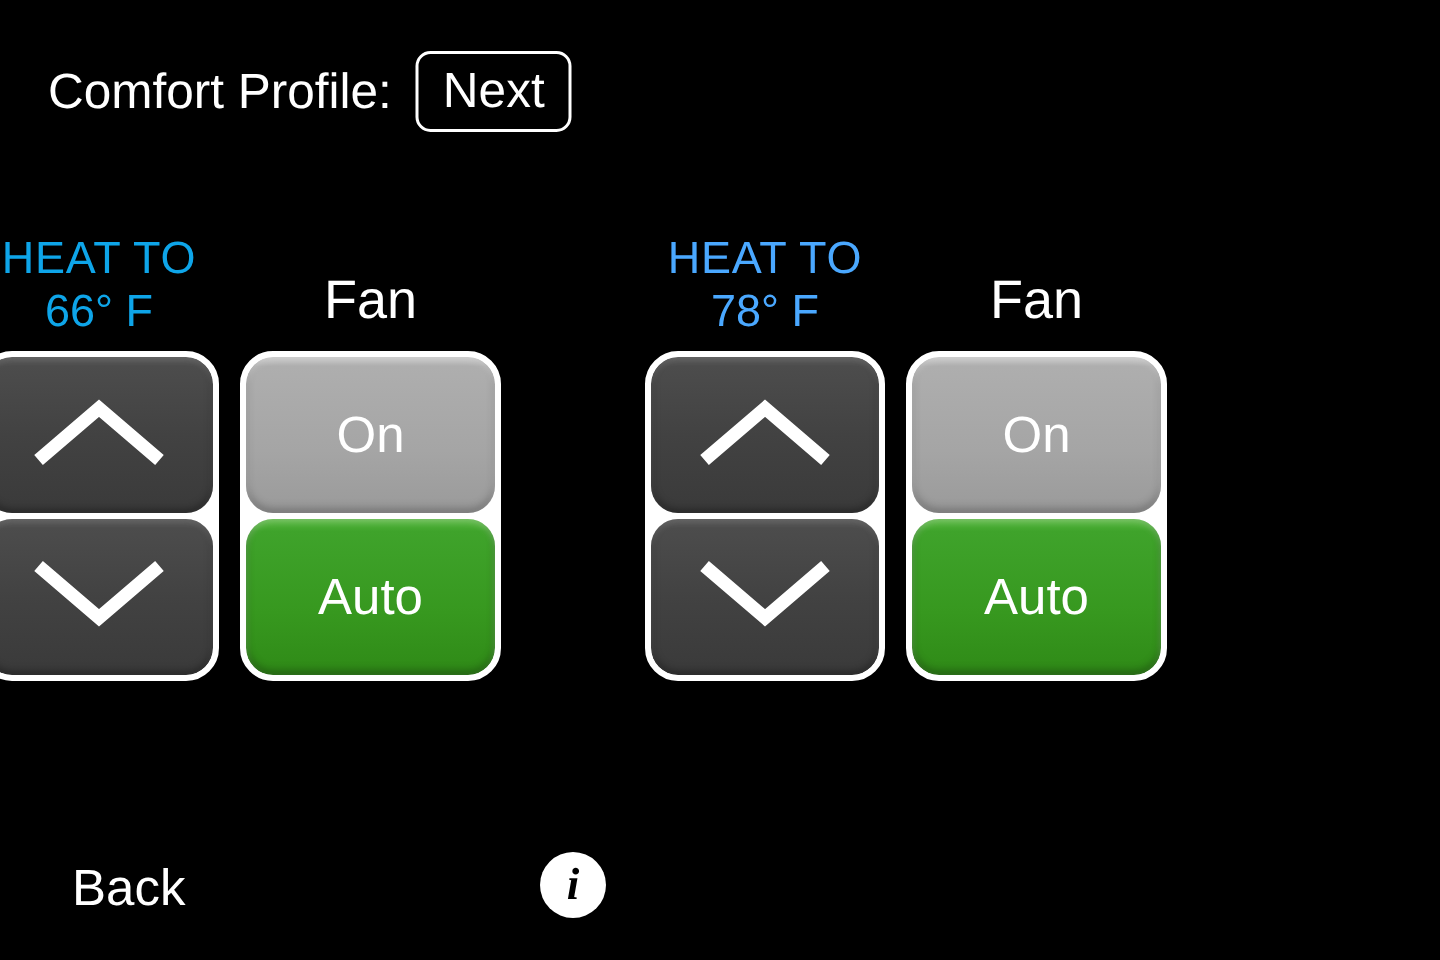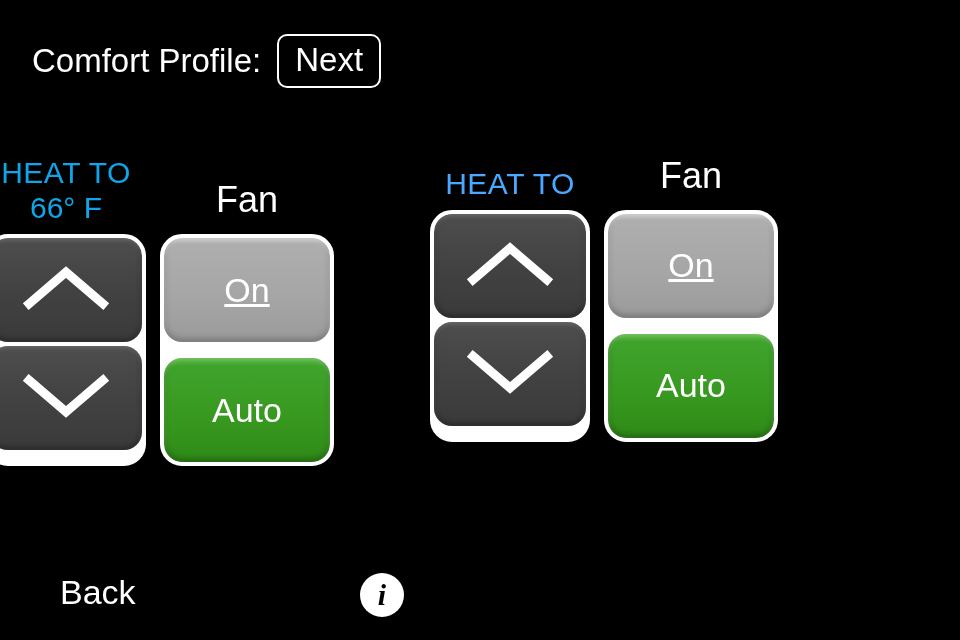--- a/index.html
+++ b/index.html
@@ -127,39 +127,39 @@
     width: 166px;
     height: 104px;
     border-radius: 18px;
     display: flex;
     align-items: center;
     justify-content: center;
     font-size: 34px;
     color: #fff;
     font-weight: 300;
   }
-  .fan-btn:first-child { margin-bottom: 16px; text-decoration: underline; }
+  .fan-btn:first-child { margin-bottom: 4px; }
   .fan-btn.inactive {
     background: linear-gradient(#c5c5c5, #aeaeae 6%, #a5a5a5 60%, #9a9a9a 100%);
     box-shadow: inset 0 2px 4px rgba(255,255,255,0.3), inset 0 -3px 6px rgba(0,0,0,0.25);
   }
   .fan-btn.active {
     background: linear-gradient(#56b83e, #3fa32b 8%, #37981f 60%, #2f8a17 100%);
     box-shadow: inset 0 2px 4px rgba(255,255,255,0.25), inset 0 -3px 6px rgba(0,0,0,0.3);
   }
 
   
   .footer {
     position: absolute;
     left: 0; right: 0;
     bottom: 28px;
     display: flex;
-    align-items: flex-start;
+    align-items: flex-end;
     justify-content: space-between;
-    padding: 0 60px;
+    padding: 0 48px;
     font-size: 34px;
     font-weight: 300;
   }
   .footer .center {
     position: absolute;
     left: 50%;
     transform: translateX(-50%);
   }
   .info-btn {
     width: 44px; height: 44px;
@@ -224,20 +224,21 @@
             <span>Auto</span>
           </div>
         </div>
       </div>
     </div>
 
     <div class="panel">
       <div class="titles-row">
         <div class="temp-block cool">
           <div class="mode-label">HEAT TO</div>
+          <div class="temp-value">78° F</div>
         </div>
         <div class="fan-title">Fan</div>
       </div>
       <div class="controls-row">
         <div class="arrow-group">
           <div class="arrow-btn">
             <span>
               <svg viewBox="0 0 100 60">
                   <polyline points="8,48 50,12 92,48"></polyline>
                 </svg>

